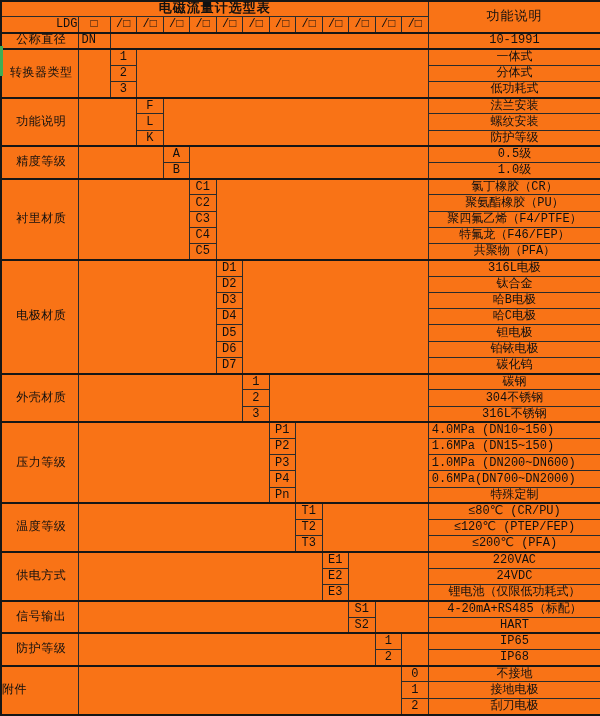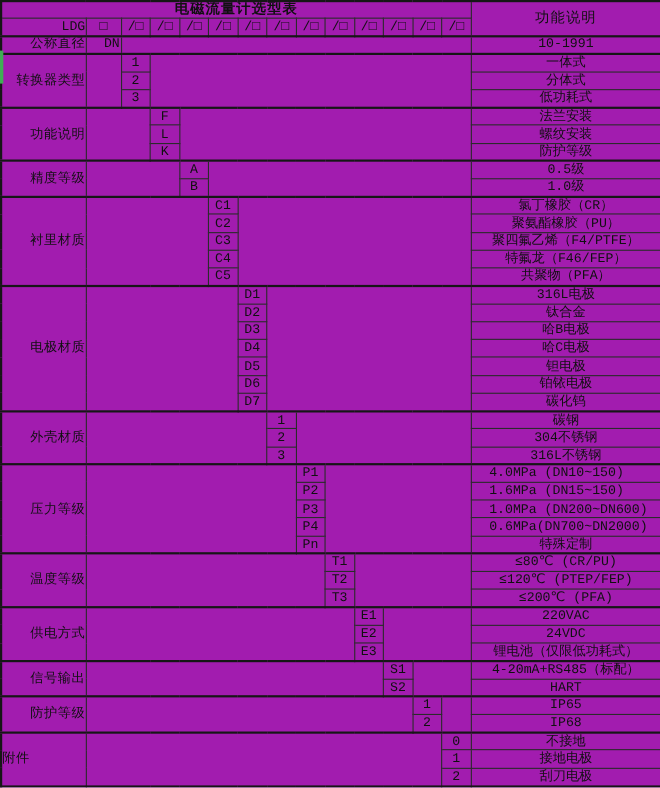--- a/index.html
+++ b/index.html
@@ -1,19 +1,19 @@
 <!DOCTYPE html>
 <html><head>
 <meta charset="utf-8">
 <style>
   html, body { margin: 0; padding: 0; background: #ffffff; }
   .wrap {
     position: relative;
     width: 600px; height: 716px;
-    background: #a21caf;
+    background: #f97316;
     font-family: "Liberation Mono", "DejaVu Sans", monospace;
   }
   table.sel {
     border-collapse: collapse;
     table-layout: fixed;
     width: 600px; height: 716px;
     border: 2px solid #161616;
   }
   td {
     border: 1px solid #2b2b2b;
@@ -24,23 +24,23 @@
     vertical-align: middle;
     white-space: nowrap;
     overflow: hidden;
     line-height: 1.05;
   }
   tr { height: 16px; }
   tr.group-start td { border-top: 2px solid #161616; }
   td.title-cell { font-size: 13px; font-weight: 600; letter-spacing: 1px; }
   td.desc-header { font-size: 13px; letter-spacing: 1px; text-align: center; }
   td.cell-ldg { text-align: right; padding-left: 9px; }
-  td.cat { text-align: right; padding-left: 3px; letter-spacing: 0.5px; }
+  td.cat { text-align: center; padding-left: 3px; letter-spacing: 0.5px; }
   td.cat.center { text-align: left; padding-left: 0; }
-  td.align-left { text-align: left; padding-left: 16px; }
+  td.align-left { text-align: left; padding-left: 3px; }
   .scan-artifact {
     position: absolute;
     left: 0; top: 46px;
     width: 3px; height: 30px;
     background: #3fae55;
     pointer-events: none;
   }
 </style>
 </head>
 <body>

